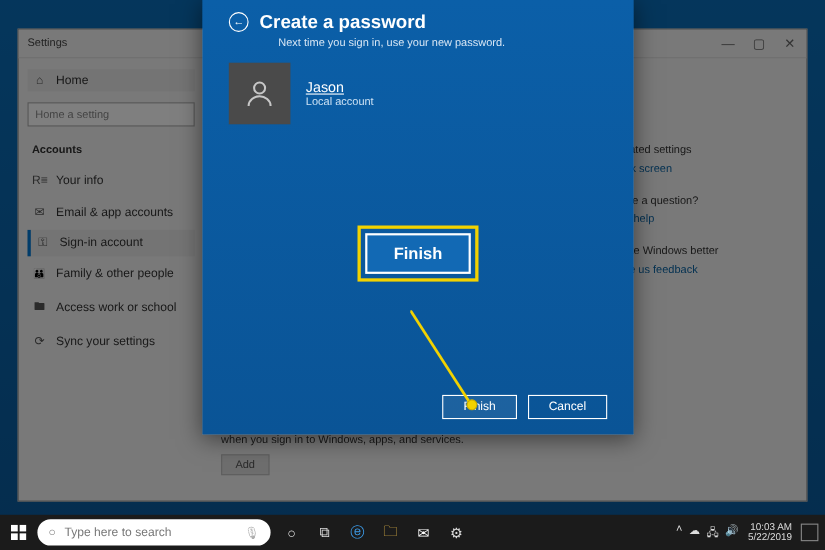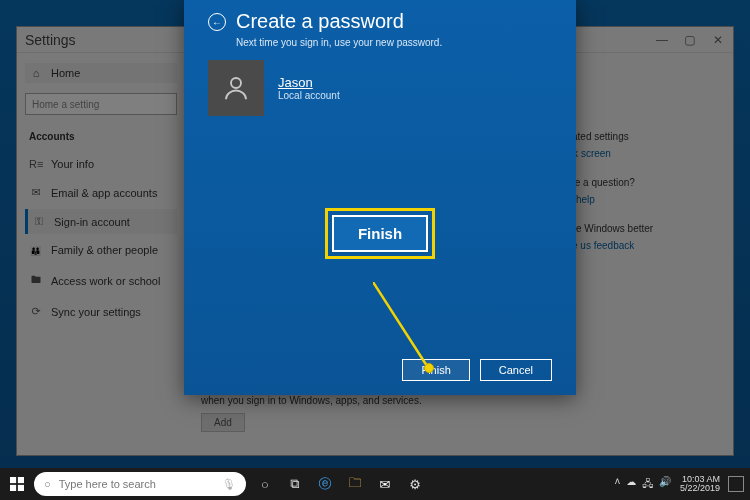--- a/index.html
+++ b/index.html
@@ -11,21 +11,21 @@
   
   .dim { position:absolute; inset:0; background:rgba(0,0,0,0.5); }
 
   
   .settings {
     position: absolute; left: 16px; top: 26px; right: 16px; bottom: 44px;
     background: #f2f2f2; border: 1px solid #9a9a9a;
     display: flex; flex-direction: column; font-size: 11px; color:#303030;
   }
   .settings-titlebar { height: 26px; display:flex; align-items:center; padding:0 8px; background:#f2f2f2; border-bottom:1px solid #ddd; }
-  .settings-title { font-size: 14px; color:#444; }
+  .settings-title { font-size: 10px; color:#444; }
   .win-btns { margin-left:auto; display:flex; gap:14px; color:#666; font-size:12px; }
   .win-btn { width:14px; text-align:center; }
   .settings-body { flex:1; display:flex; }
   .sidebar { width: 168px; padding: 10px 8px; display:flex; flex-direction:column; gap:4px; }
   .home-row { display:flex; align-items:center; gap:8px; padding:4px 4px; background:#e9e9e9; }
   .search-box { margin:6px 0 10px; height:22px; border:1px solid #aaa; background:#fff; display:flex; align-items:center; padding:0 6px; color:#888; font-size:10px; }
   .section-label { font-weight:600; font-size:10px; padding:2px 4px 6px; }
   .nav-item { display:flex; align-items:center; gap:8px; padding:6px 4px; color:#333; }
   .nav-item.active { border-left:3px solid #0078d4; padding-left:4px; background:#e9e9e9; }
   .nav-icon { width:14px; display:inline-block; text-align:center; color:#555; font-size:11px;}
@@ -39,22 +39,22 @@
 
   
   .modal {
     position:absolute; left:184px; top:0; width:392px; height:395px;
     background:#0a5fa8; background:linear-gradient(180deg,#0b5fa8,#0a5496);
     color:#fff; padding:10px 24px 14px 24px; box-shadow:0 4px 20px rgba(0,0,0,0.5);
     display:flex; flex-direction:column;
   }
   .modal-head { display:flex; align-items:center; gap:10px; }
   .back-circle { width:18px; height:18px; border:1.5px solid #fff; border-radius:50%; display:flex; align-items:center; justify-content:center; font-size:10px; }
-  .modal-title { font-size:20px; font-weight:400; }
-  .modal-sub { font-size:10px; color:#d9e7f5; margin:4px 0 12px 28px; }
+  .modal-title { font-size:17px; font-weight:700; }
+  .modal-sub { font-size:10px; color:#d9e7f5; margin:4px 0 12px 45px; }
   .account-row { display:flex; align-items:center; gap:14px; margin-left:0; }
   .avatar { width:56px; height:56px; background:#4a4a4a; display:flex; align-items:center; justify-content:center; }
   .avatar svg { width:30px; height:30px; }
   .acct-name { font-size:13px;text-decoration:underline; }
   .acct-type { font-size:10px; color:#cde2f4; }
 
   .big-finish-wrap { margin: 92px auto 0; }
   .big-highlight { border:3px solid #f2d200; padding:4px; width:110px; margin:0 auto; }
   .big-finish { border:2px solid #fff; padding:8px 0; text-align:center; font-size:15px; font-weight:600; background:#1269b4;}
   .callout-line { position:absolute; left:373px; top:282px; width:60px; height:92px; pointer-events:none; }

